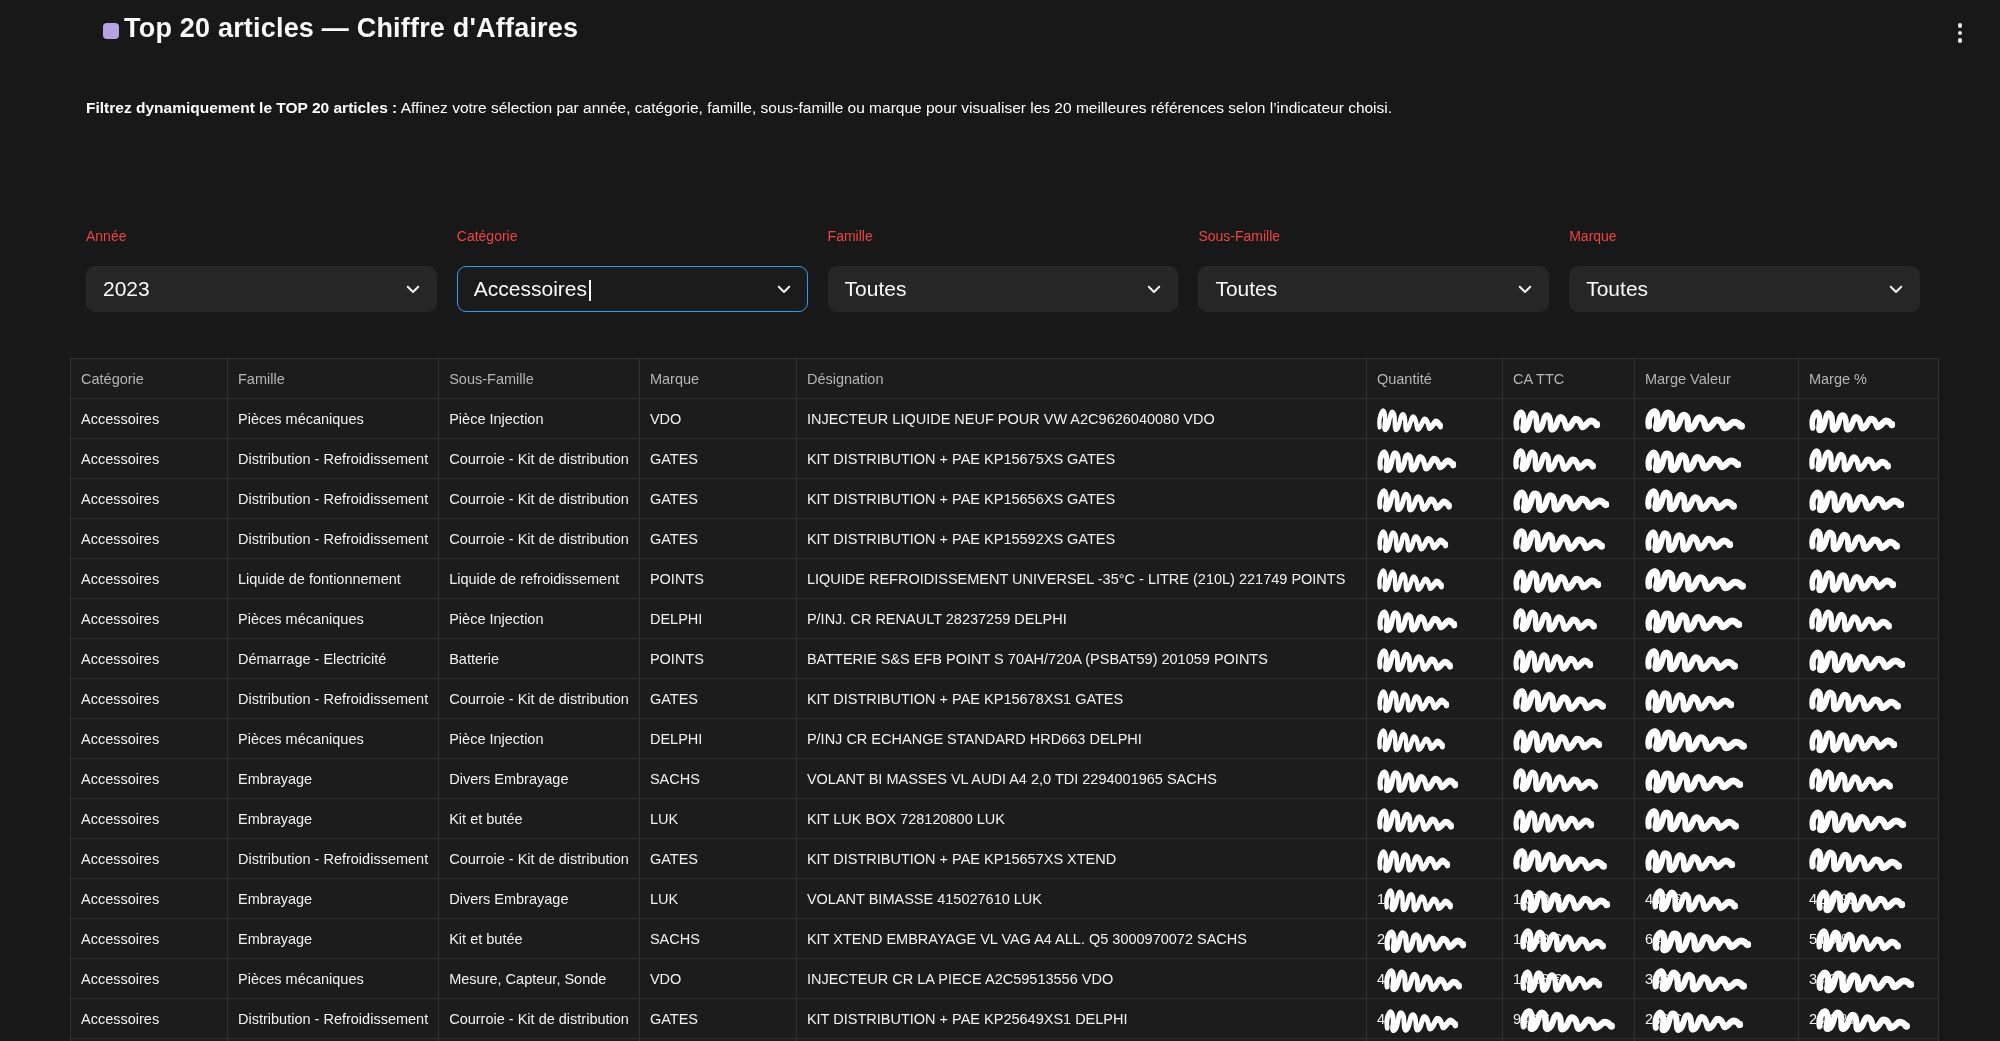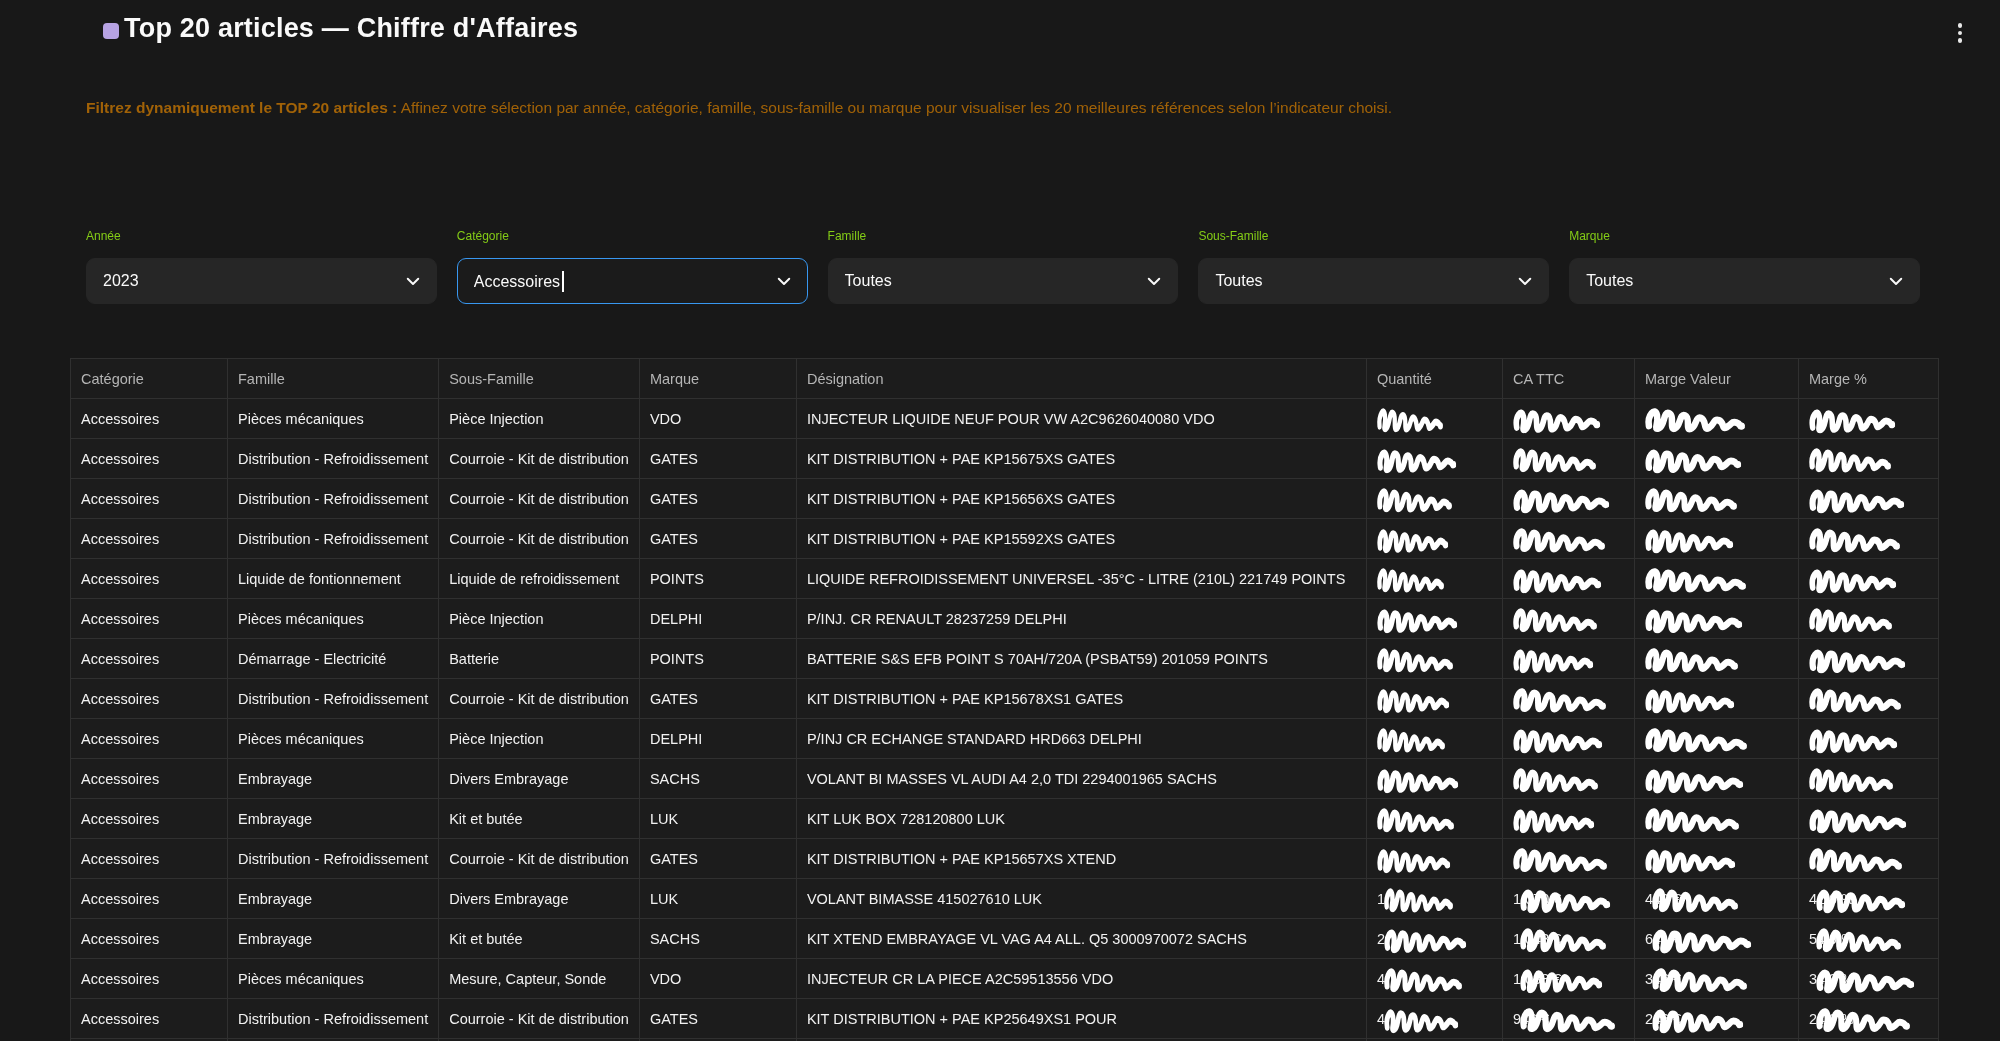--- a/index.html
+++ b/index.html
@@ -12,35 +12,35 @@
   .page { position:relative; width:2000px; height:1041px; background:#181818; overflow:hidden; }
 
   
   .titlebar { position:absolute; top:13px; left:103px; display:flex; align-items:center; gap:5px; }
   .title-bullet { width:16px; height:16px; border-radius:4px; background:#b7a3e3; margin-top:4px; flex:0 0 auto; }
   h1.page-title { font-size:27px; font-weight:700; letter-spacing:0.2px; color:#fafafa; white-space:nowrap; }
   .kebab { position:absolute; top:20px; right:31px; width:18px; height:26px; display:flex; flex-direction:column; align-items:center; justify-content:center; gap:3px; cursor:pointer; }
   .kebab i { width:4.5px; height:4.5px; border-radius:50%; background:#e8e8e8; }
 
   
-  .intro-1 { position:absolute; top:96px; left:86px; right:80px; font-size:15.5px; line-height:24px; color:#a16207; }
+  .intro-1 { position:absolute; top:96px; left:86px; right:80px; font-size:15.5px; line-height:24px; color:#ffffff; }
   .intro-1 b { font-weight:700; }
   .intro-2 { position:absolute; top:156px; left:86px; right:80px; font-size:15.5px; line-height:24px; color:#fafafa; }
 
   
   .filters { position:absolute; top:226px; left:86px; width:1834px; display:flex; gap:20px; }
   .filter { flex:1 1 0; min-width:0; }
-  .filter-label { font-size:12px; line-height:20px; color:#84cc16; margin-bottom:12px; }
+  .filter-label { font-size:14px; line-height:20px; color:#ef4444; margin-bottom:20px; }
   .selectbox {
     height:46px; background:#262626; border-radius:9px; border:1px solid #262626;
     display:flex; align-items:center; justify-content:space-between;
     padding:0 14px 0 16px; cursor:pointer;
   }
   .filter.focused .selectbox { background:#1b1b1b; border:1.5px solid #3897f0; }
-  .filter-value { font-size:16px; color:#fafafa; white-space:nowrap; overflow:hidden; }
+  .filter-value { font-size:21px; color:#fafafa; white-space:nowrap; overflow:hidden; }
   .caret { display:inline-block; width:1.5px; height:21px; background:#ffffff; margin-left:2px; vertical-align:-5px; }
   .chev { flex:0 0 auto; margin-left:8px; }
 
   
   table.grid {
     position:absolute; top:358px; left:70px;
     border-collapse:collapse; table-layout:fixed;
     background:#1c1c1c;
     font-size:14.5px;
   }
@@ -583,21 +583,21 @@
               <path d="M4 20 C2 10 10 2 12 10 C14 18 8 24 14 22 C20 20 18 6 24 8 C30 10 24 24 30 22 C36 20 34 8 40 10 C46 12 40 24 46 22 C52 20 50 10 56 12 C62 14 58 24 64 21 C70 18 68 12 74 14 C80 16 76 23 82 20 C88 17 86 14 92 16 C96 17 94 20 97 19"></path>
             </svg>
           </td>
   </tr>
 
   <tr>
     <td>Accessoires</td>
     <td>Distribution - Refroidissement</td>
     <td>Courroie - Kit de distribution</td>
     <td>GATES</td>
-    <td>KIT DISTRIBUTION + PAE KP25649XS1 POUR</td>
+    <td>KIT DISTRIBUTION + PAE KP25649XS1 DELPHI</td>
     <td class="num">
             <span class="frag">4</span>
             <svg viewBox="0 0 100 26" class="scribble" preserveAspectRatio="none" style="width: 74px; left: 17px; transform: translateY(-50%) rotate(-1.2deg);">
               <path d="M4 20 C2 10 10 2 12 10 C14 18 8 24 14 22 C20 20 18 6 24 8 C30 10 24 24 30 22 C36 20 34 8 40 10 C46 12 40 24 46 22 C52 20 50 10 56 12 C62 14 58 24 64 21 C70 18 68 12 74 14 C80 16 76 23 82 20 C88 17 86 14 92 16 C96 17 94 20 97 19"></path>
             </svg>
           </td>
     <td class="num">
             <span class="frag">946 €</span>
             <svg viewBox="0 0 100 26" class="scribble" preserveAspectRatio="none" style="width: 95px; left: 17px; transform: translateY(-50%) rotate(0.8deg);">
               <path d="M4 20 C2 10 10 2 12 10 C14 18 8 24 14 22 C20 20 18 6 24 8 C30 10 24 24 30 22 C36 20 34 8 40 10 C46 12 40 24 46 22 C52 20 50 10 56 12 C62 14 58 24 64 21 C70 18 68 12 74 14 C80 16 76 23 82 20 C88 17 86 14 92 16 C96 17 94 20 97 19"></path>

